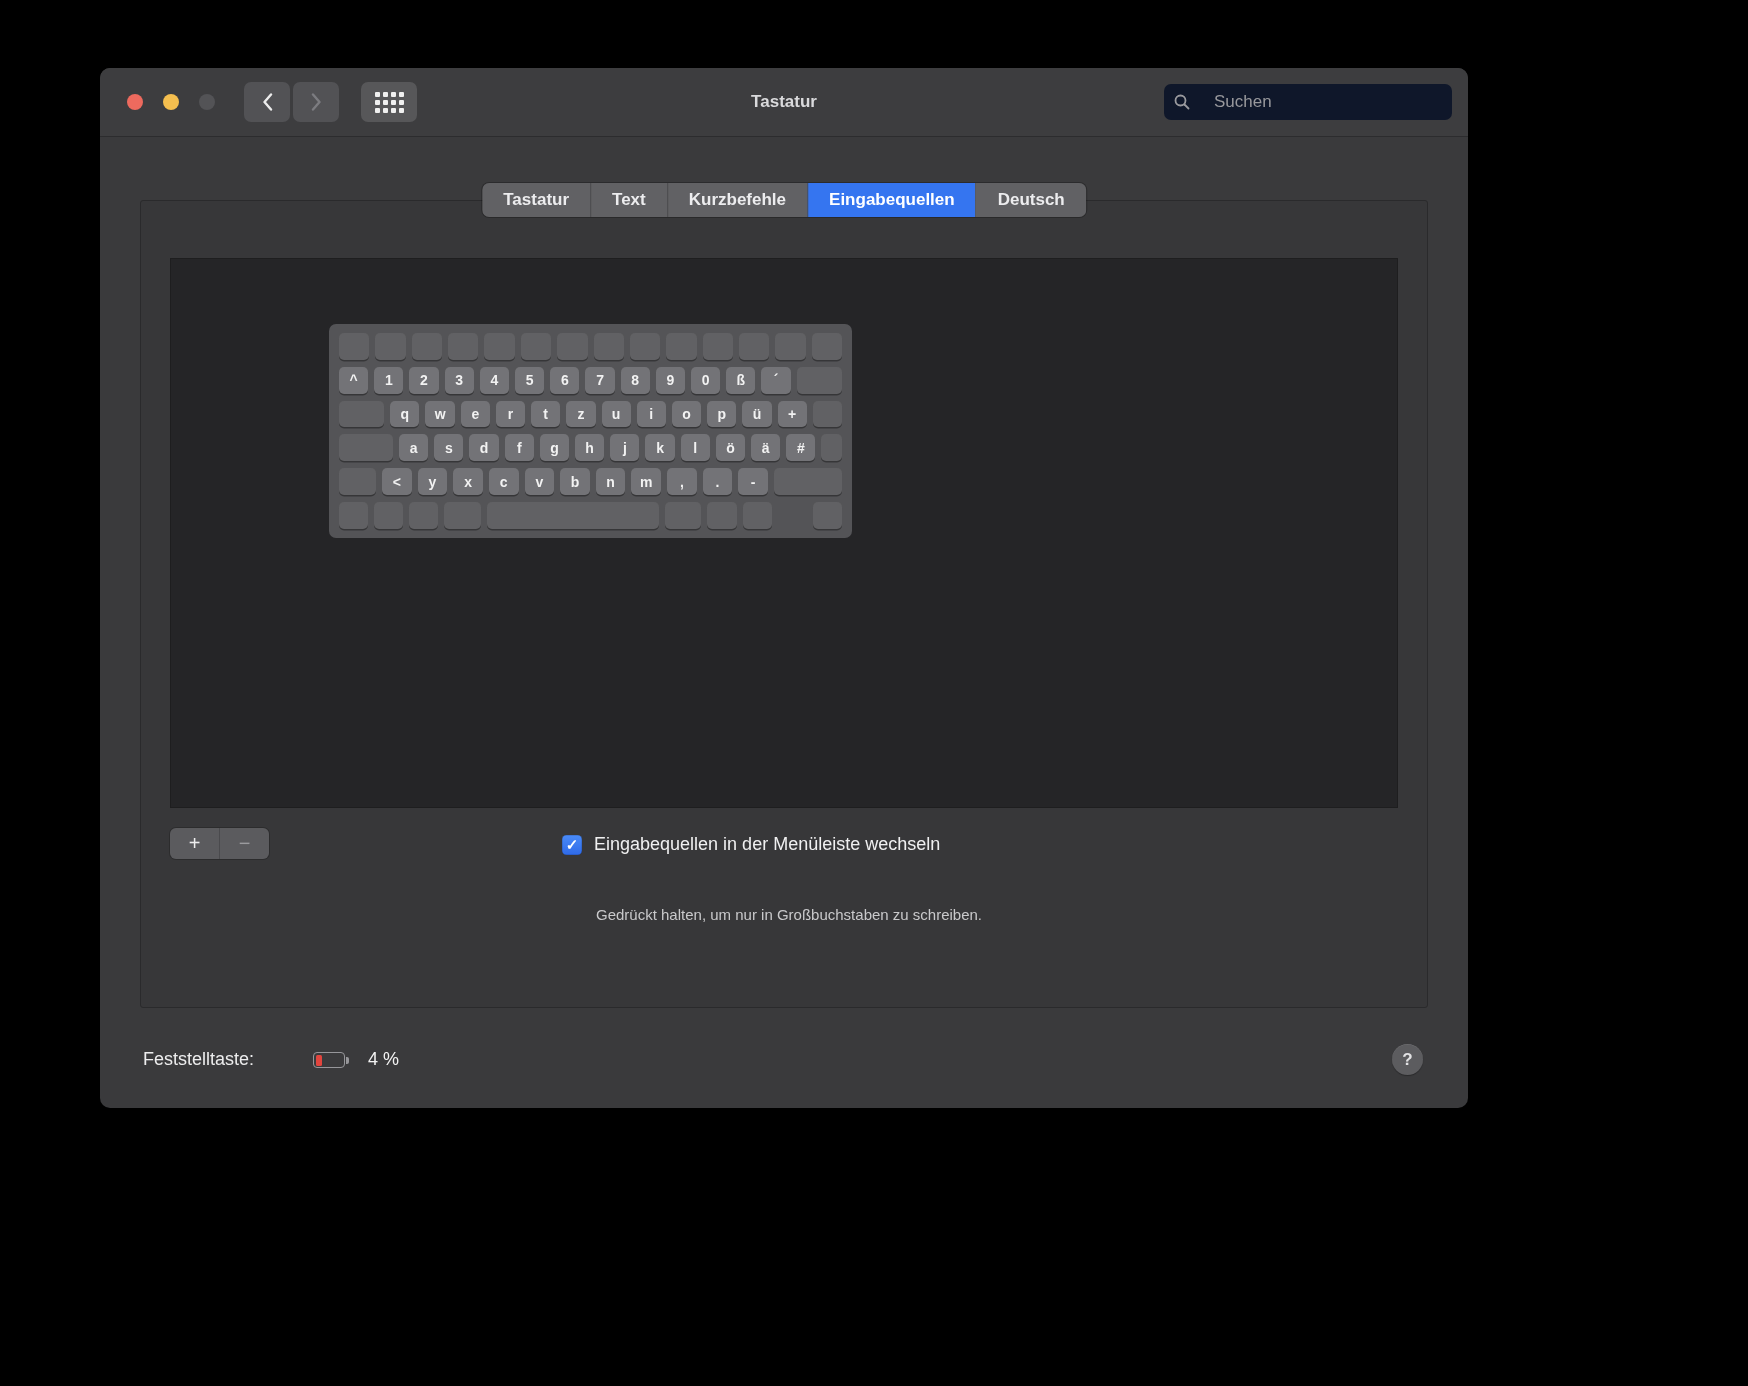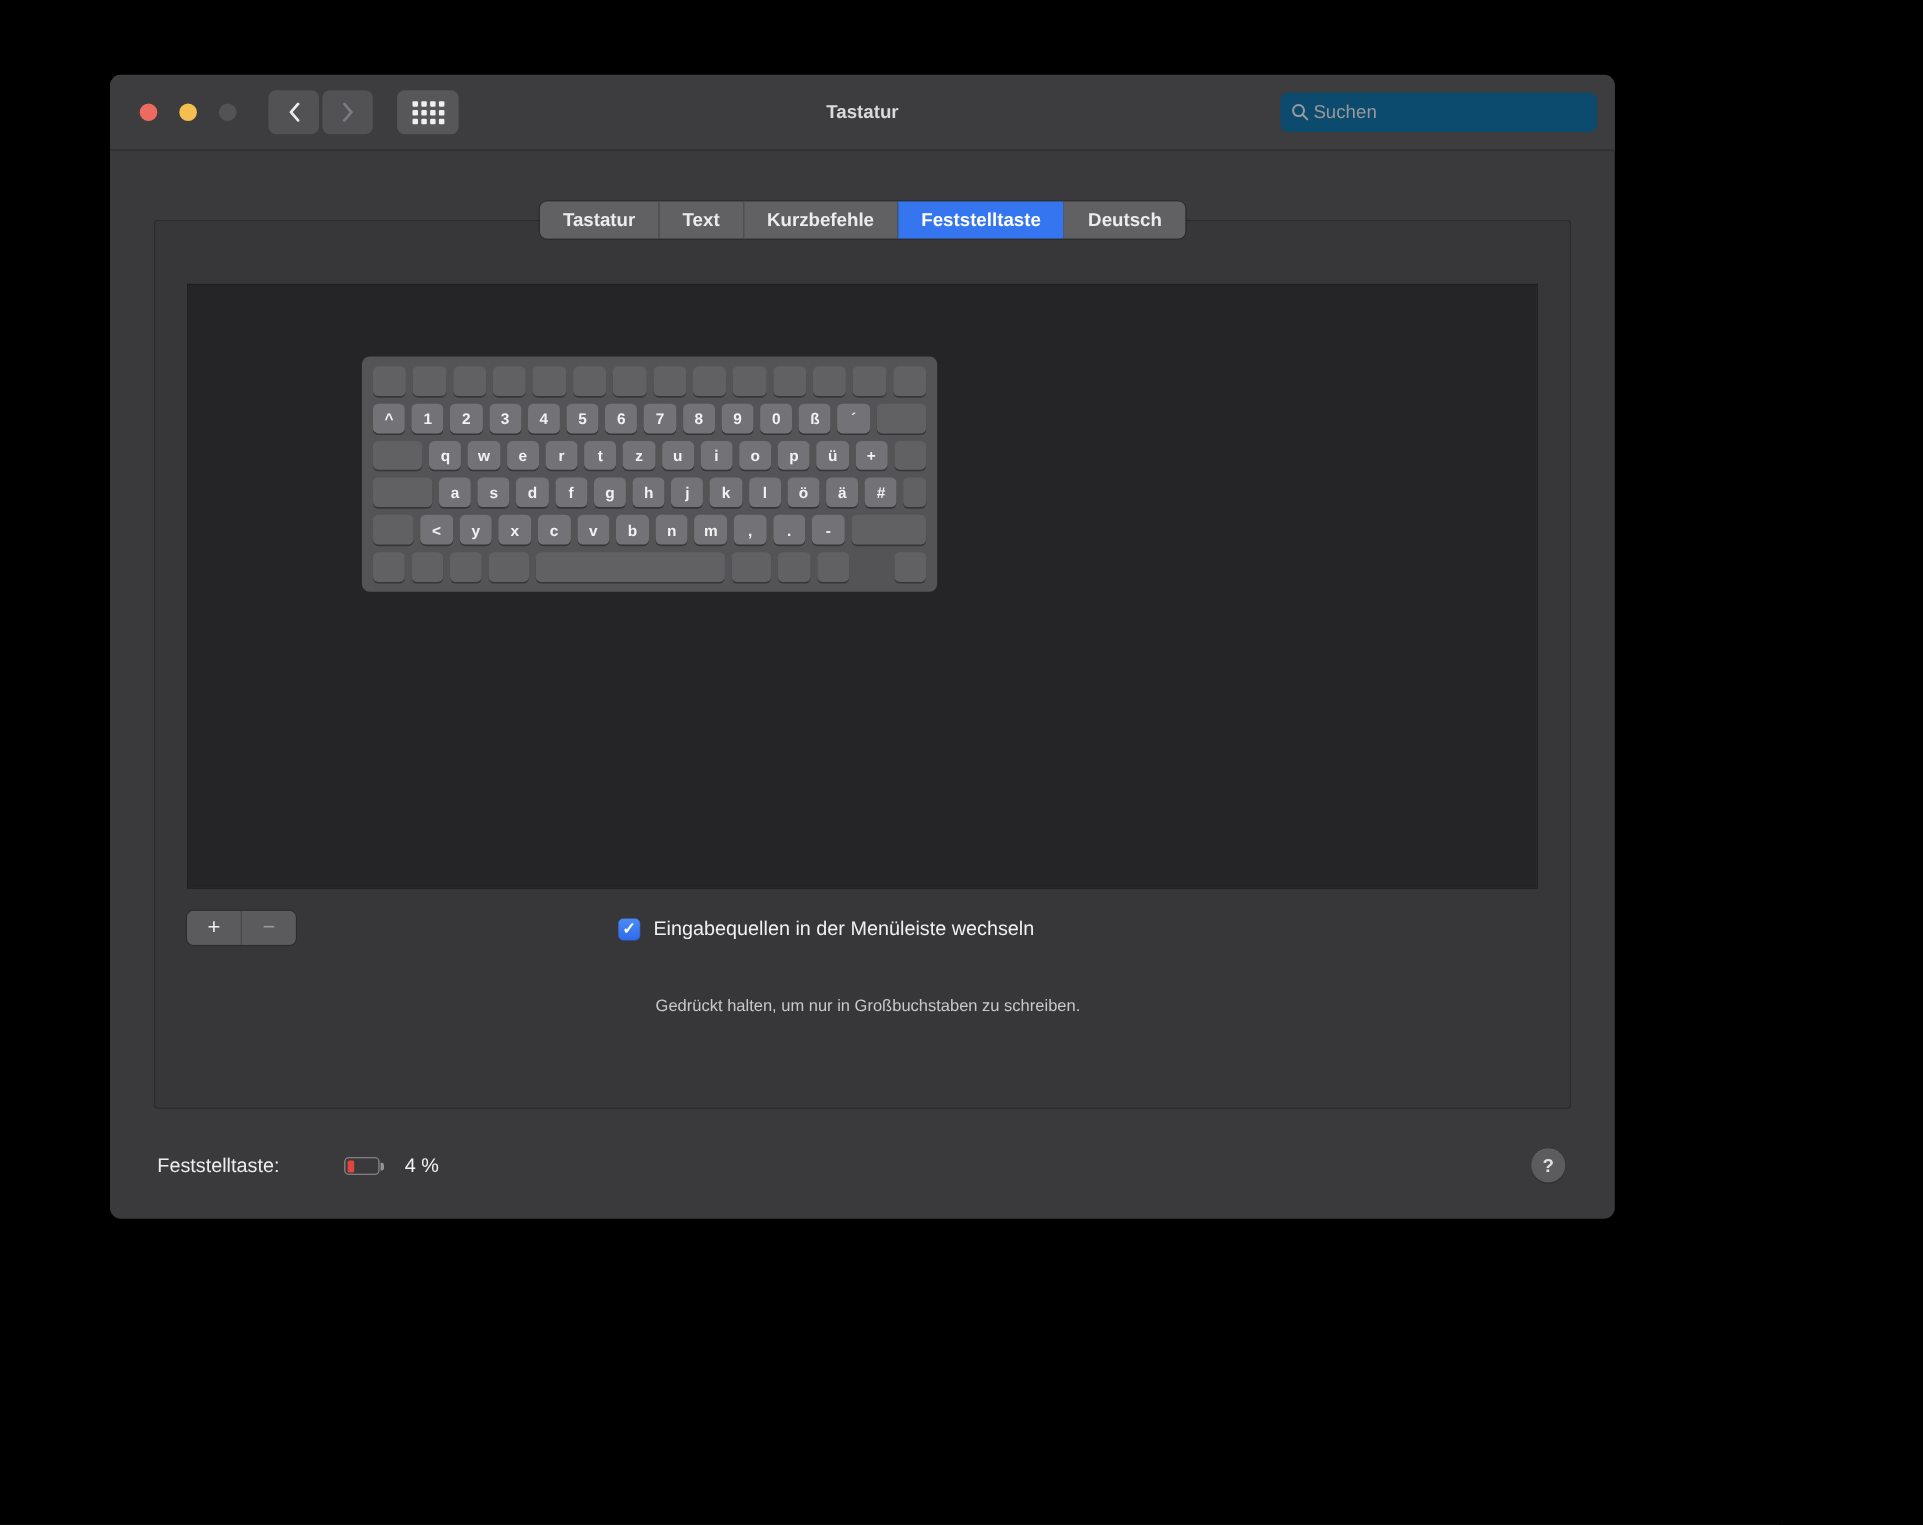--- a/index.html
+++ b/index.html
@@ -10,21 +10,21 @@
   .tl.red{left:27px;background:#ed6a5e;}
   .tl.yellow{left:63px;background:#f5bf4f;}
   .tl.gray{left:99px;background:#535356;}
   .navbtn{position:absolute;top:14px;width:46px;height:40px;background:#525255;border-radius:7px;display:flex;align-items:center;justify-content:center;}
   .navbtn.back{left:144px;}
   .navbtn.fwd{left:193px;}
   .gridbtn{position:absolute;left:261px;top:14px;width:56px;height:40px;background:#575759;border-radius:7px;display:flex;align-items:center;justify-content:center;}
   .dots{display:grid;grid-template-columns:repeat(4,5px);grid-template-rows:repeat(3,5px);gap:3px;}
   .dots i{background:#f0f0f0;border-radius:1px;}
   .wintitle{position:absolute;left:0;top:0;width:100%;height:68px;display:flex;align-items:center;justify-content:center;font-size:17px;font-weight:700;color:#dadadc;pointer-events:none;}
-  .search{position:absolute;right:16px;top:16px;width:288px;height:36px;background:#0c4a6e;border-radius:7px;display:flex;align-items:center;padding:0 10px;box-sizing:border-box;gap:4px;}
+  .search{position:absolute;right:16px;top:16px;width:288px;height:36px;background:#0f172a;border-radius:7px;display:flex;align-items:center;padding:0 10px;box-sizing:border-box;gap:24px;}
   .search .ph{color:#98989c;font-size:17px;}
   
   .tabbar{position:absolute;left:50%;transform:translateX(-50%);top:115px;height:34px;display:flex;z-index:5;border-radius:7px;overflow:hidden;box-shadow:0 0 0 1px rgba(0,0,0,.25);}
   .tab{height:34px;display:flex;align-items:center;padding:0 21px;background:#616164;color:#ececee;font-size:17px;font-weight:600;}
   .tab+.tab{border-left:1px solid #4c4c4f;}
   .tab.selected{background:#3575f0;color:#fff;}
   .tab.selected+.tab{border-left-color:transparent;}
   
   .groupbox{position:absolute;left:40px;top:132px;width:1288px;height:808px;background:#373739;border:1px solid #2a2a2c;border-radius:3px;box-sizing:border-box;}
   .panelwrap{position:absolute;left:70px;top:190px;width:1228px;height:550px;border:1px solid #1e1e1f;box-sizing:border-box;display:flex;}
@@ -112,21 +112,21 @@
       <span class="ph">Suchen</span>
     </div>
   </div>
 
   <div class="groupbox"></div>
 
   <div class="tabbar">
     <div class="tab">Tastatur</div>
     <div class="tab">Text</div>
     <div class="tab">Kurzbefehle</div>
-    <div class="tab selected">Feststelltaste</div>
+    <div class="tab selected">Eingabequellen</div>
     <div class="tab">Deutsch</div>
   </div>
 
   <div class="panelwrap">
     <div class="kbpanel">
       <div class="kb">
           <div class="kb-row">
             <div class="key blank" style="flex-grow: 1;"></div>
             <div class="key blank" style="flex-grow: 1;"></div>
             <div class="key blank" style="flex-grow: 1;"></div>

